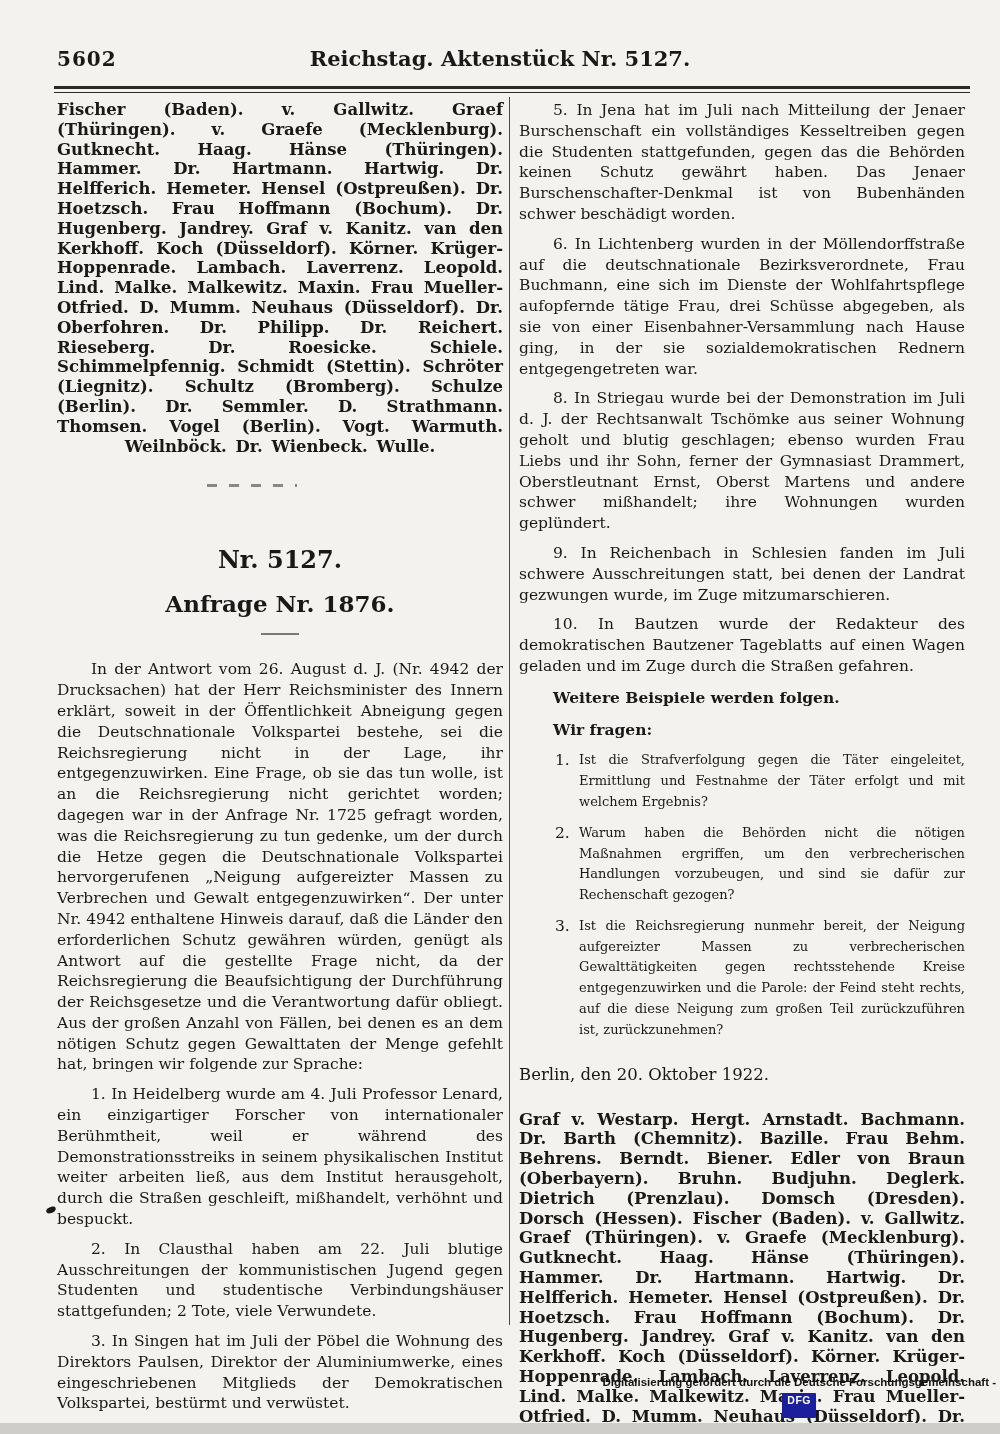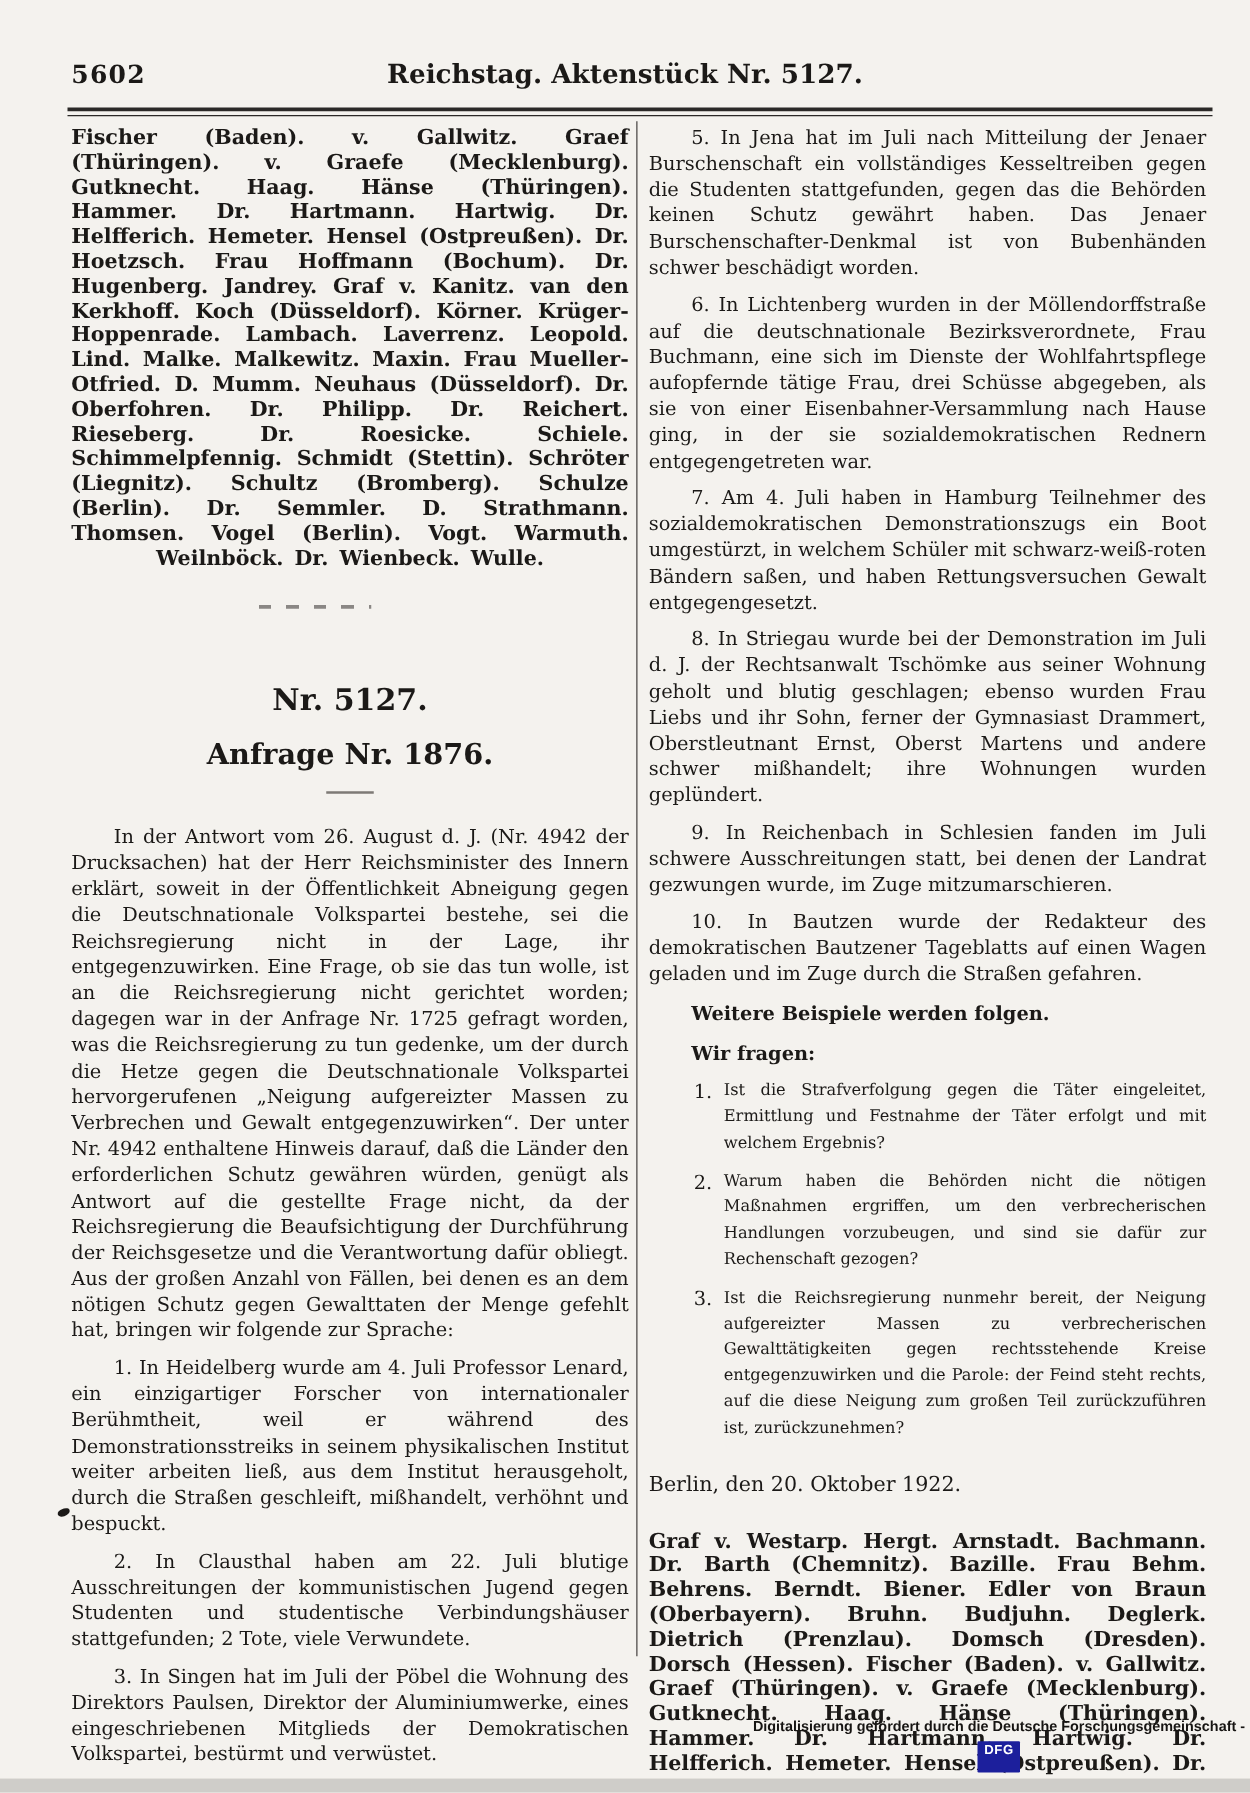--- a/index.html
+++ b/index.html
@@ -101,21 +101,20 @@
 
       <p class="body-par case-item">1. In Heidelberg wurde am 4. Juli Professor Lenard, ein einzigartiger Forscher von internationaler Berühmtheit, weil er während des Demonstrationsstreiks in seinem physikalischen Institut weiter arbeiten ließ, aus dem Institut herausgeholt, durch die Straßen geschleift, mißhandelt, verhöhnt und bespuckt.</p>
       <p class="body-par case-item">2. In Clausthal haben am 22. Juli blutige Ausschreitungen der kommunistischen Jugend gegen Studenten und studentische Verbindungshäuser stattgefunden; 2 Tote, viele Verwundete.</p>
       <p class="body-par case-item">3. In Singen hat im Juli der Pöbel die Wohnung des Direktors Paulsen, Direktor der Aluminiumwerke, eines eingeschriebenen Mitglieds der Demokratischen Volkspartei, bestürmt und verwüstet.</p>
       <p class="body-par case-item">4. In Marienburg-Ostpreußen ist Frau Reis, Ehefrau des Hauptschriftleiters des rechtsstehenden Marienburger Anzeigers, erschossen worden; das Attentat galt dem Ehemann.</p>
     </div>
 
     <div class="col-right">
       <p class="body-par case-item first-case">5. In Jena hat im Juli nach Mitteilung der Jenaer Burschenschaft ein vollständiges Kesseltreiben gegen die Studenten stattgefunden, gegen das die Behörden keinen Schutz gewährt haben. Das Jenaer Burschenschafter-Denkmal ist von Bubenhänden schwer beschädigt worden.</p>
       <p class="body-par case-item">6. In Lichtenberg wurden in der Möllendorffstraße auf die deutschnationale Bezirksverordnete, Frau Buchmann, eine sich im Dienste der Wohlfahrtspflege aufopfernde tätige Frau, drei Schüsse abgegeben, als sie von einer Eisenbahner-Versammlung nach Hause ging, in der sie sozialdemokratischen Rednern entgegengetreten war.</p>
-      <p class="body-par case-item">7. Am 4. Juli haben in Hamburg Teilnehmer des sozialdemokratischen Demonstrationszugs ein Boot umgestürzt, in welchem Schüler mit schwarz-weiß-roten Bändern saßen, und haben Rettungsversuchen Gewalt entgegengesetzt.</p>
       <p class="body-par case-item">8. In Striegau wurde bei der Demonstration im Juli d. J. der Rechtsanwalt Tschömke aus seiner Wohnung geholt und blutig geschlagen; ebenso wurden Frau Liebs und ihr Sohn, ferner der Gymnasiast Drammert, Oberstleutnant Ernst, Oberst Martens und andere schwer mißhandelt; ihre Wohnungen wurden geplündert.</p>
       <p class="body-par case-item">9. In Reichenbach in Schlesien fanden im Juli schwere Ausschreitungen statt, bei denen der Landrat gezwungen wurde, im Zuge mitzumarschieren.</p>
       <p class="body-par case-item">10. In Bautzen wurde der Redakteur des demokratischen Bautzener Tageblatts auf einen Wagen geladen und im Zuge durch die Straßen gefahren.</p>
 
       <p class="body-par note-par">Weitere Beispiele werden folgen.</p>
       <p class="body-par questions-intro">Wir fragen:</p>
 
       <div class="question">
         <span class="q-num">1.</span>
         <p class="q-text">Ist die Strafverfolgung gegen die Täter eingeleitet, Ermittlung und Festnahme der Täter erfolgt und mit welchem Ergebnis?</p>

